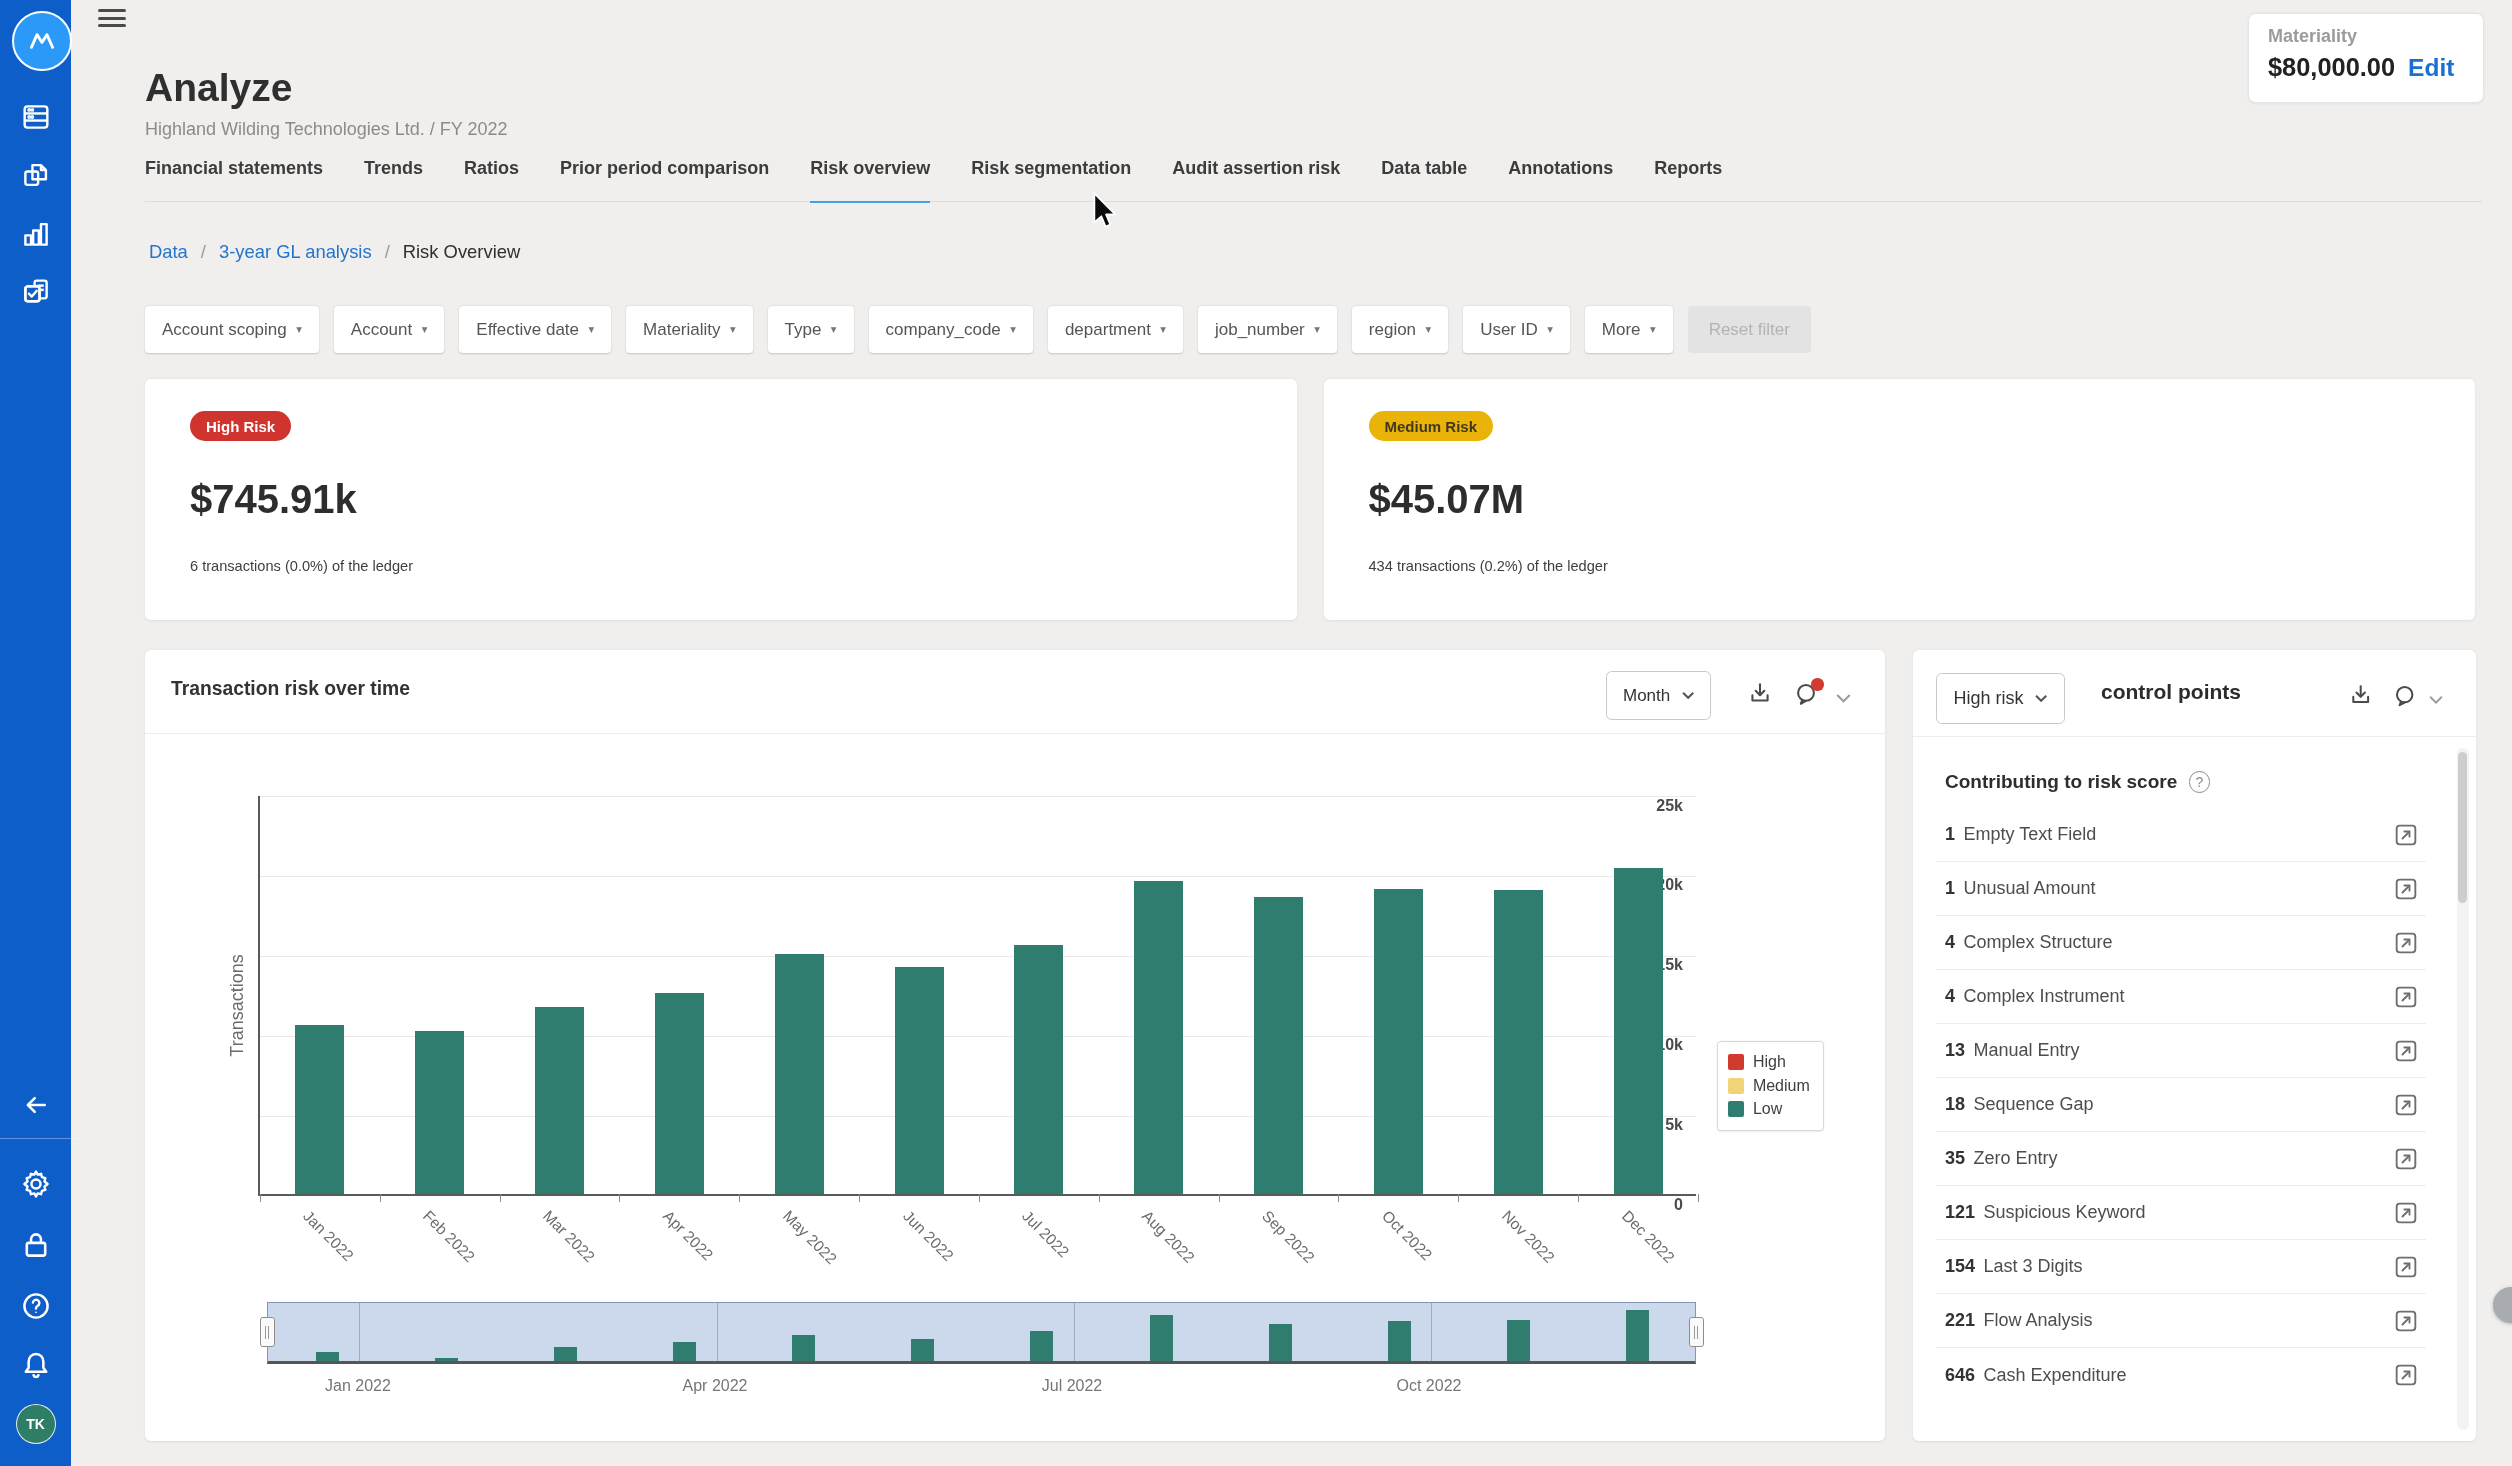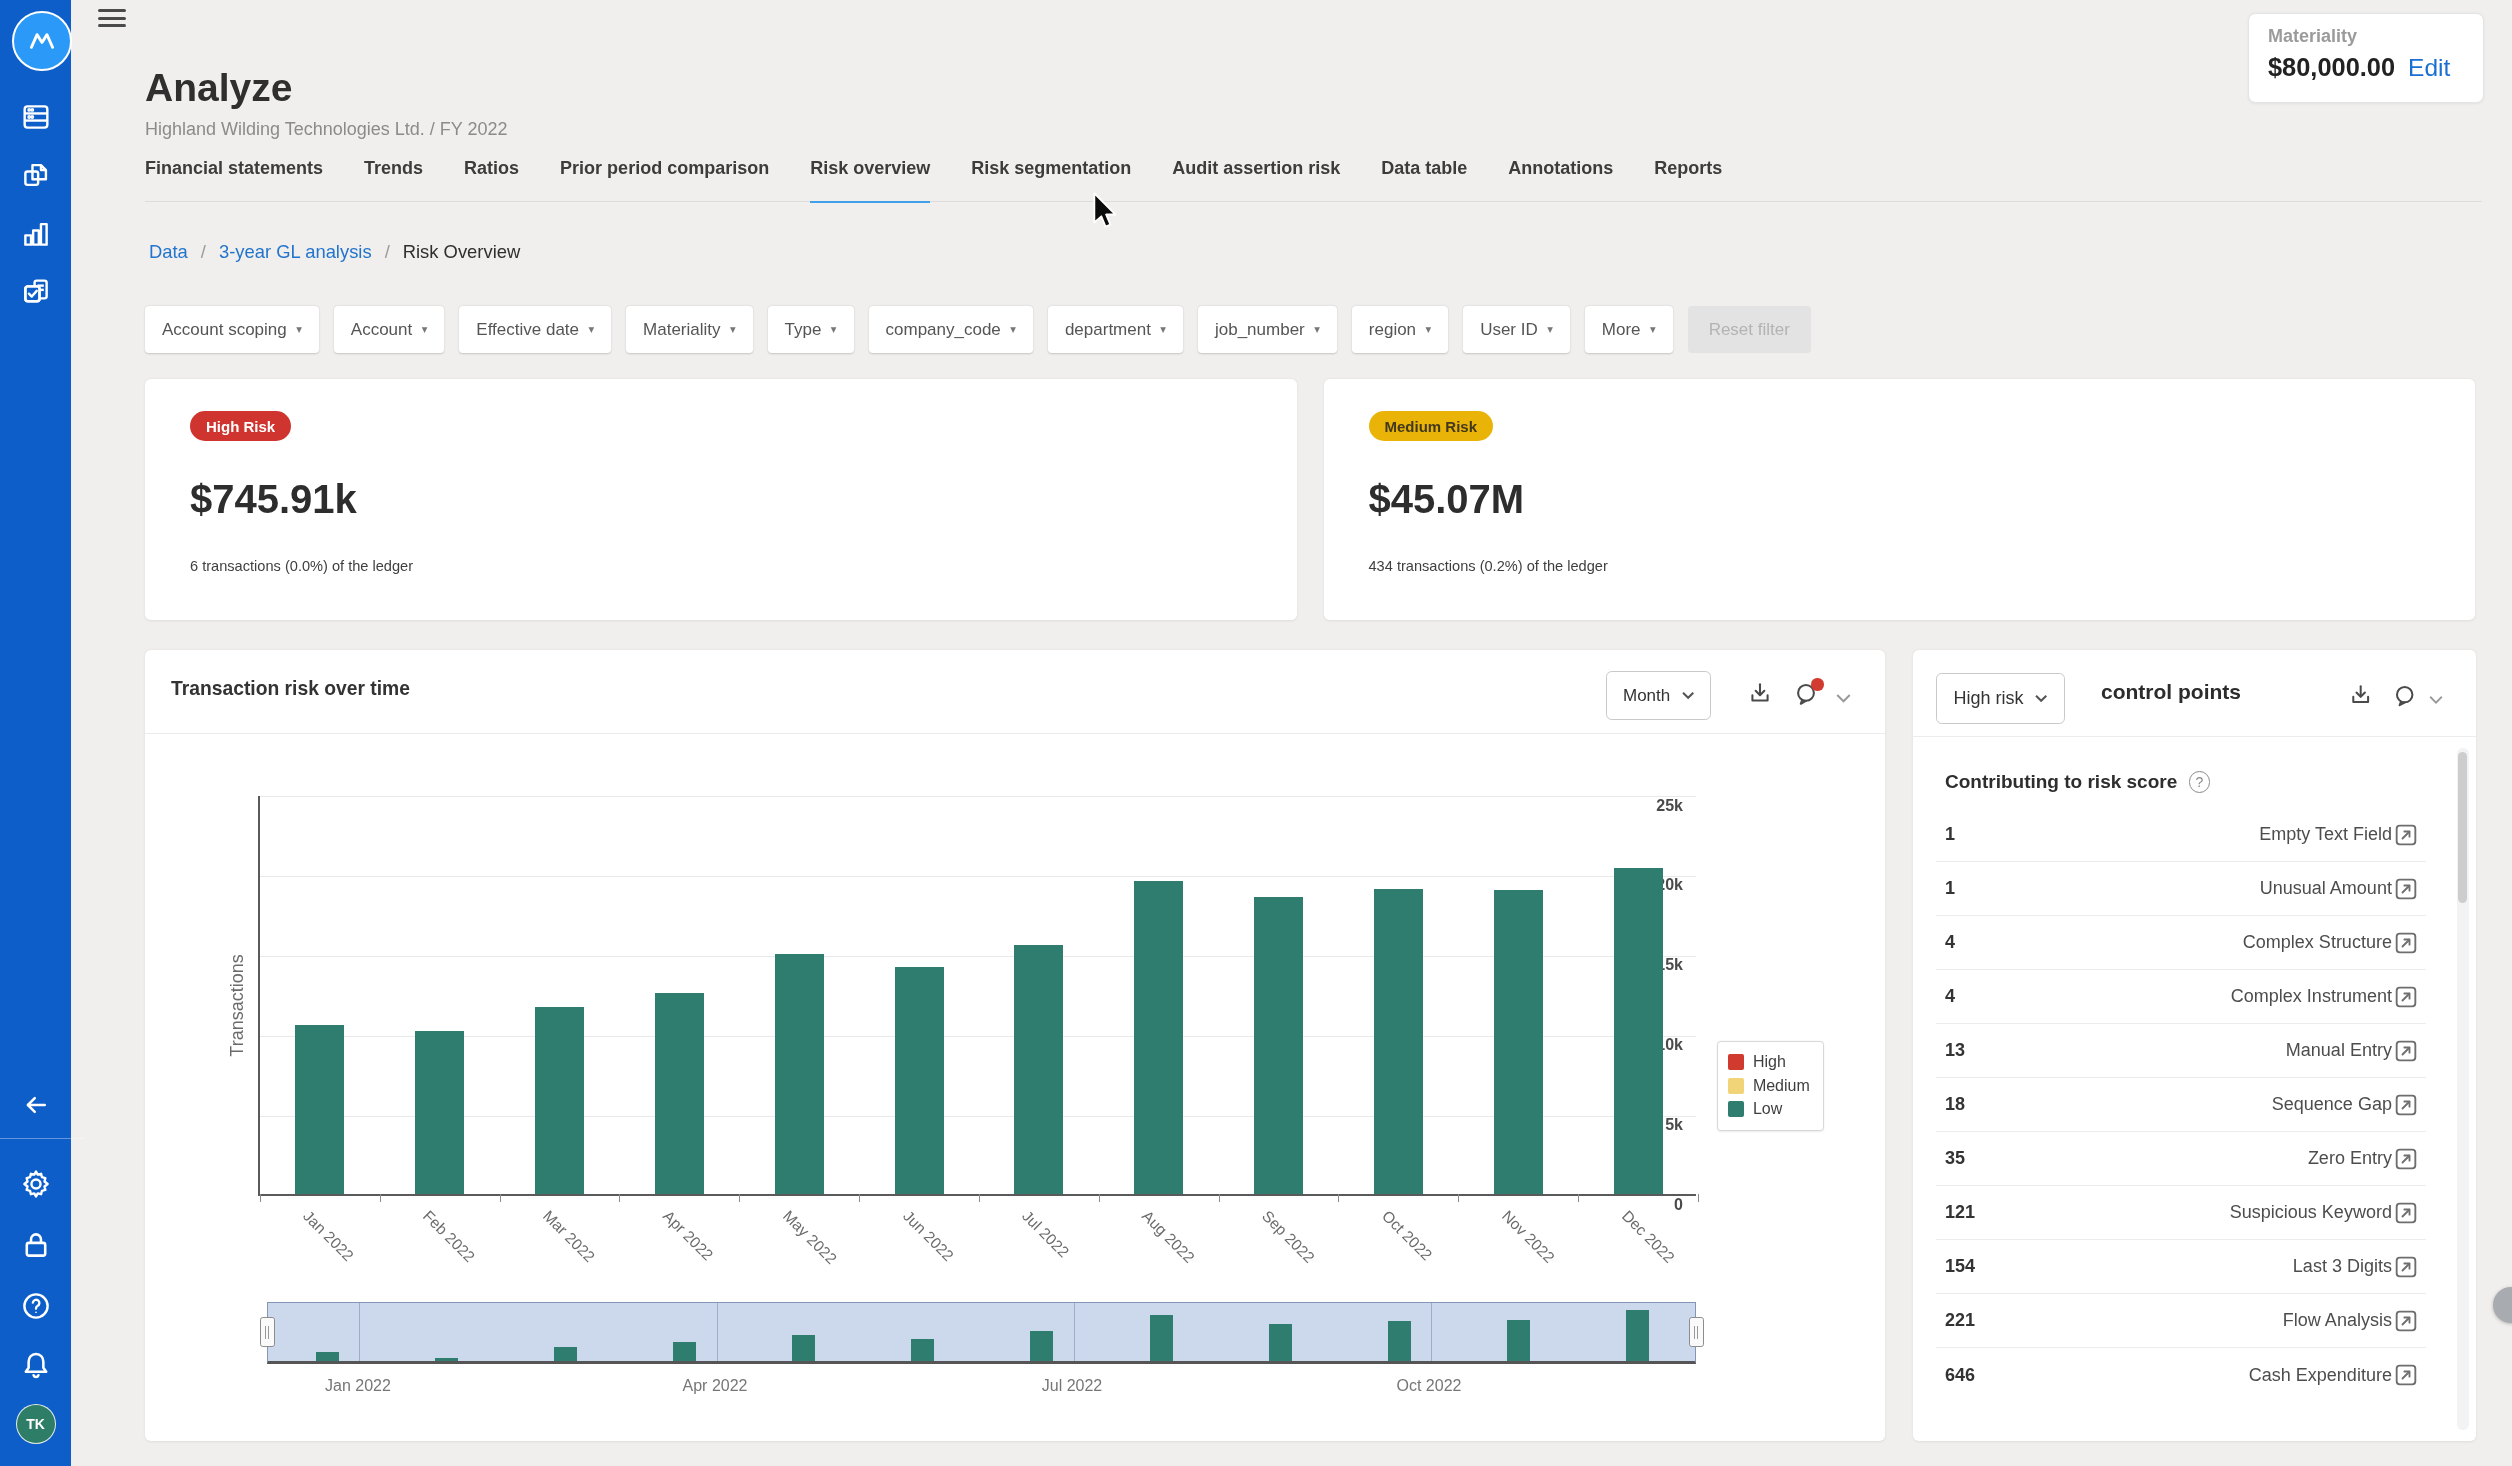--- a/index.html
+++ b/index.html
@@ -22,21 +22,21 @@
 
   
   .page-title { position:absolute; left:145px; top:66px; font-size:39px; font-weight:700; color:#2f2f2f; }
   .page-subtitle { position:absolute; left:145px; top:119px; font-size:18px; color:#8b8b8b; }
 
   .materiality-card { position:absolute; left:2248px; top:13px; width:236px; height:90px; background:#fff;
                       border:0.9px solid #e4e4e4; border-radius:7.5px; box-shadow:0 0.9px 2.8px rgba(0,0,0,.06); padding:12.3px 19px; }
   .materiality-label { font-size:18px; font-weight:600; color:#9b9b9b; }
   .materiality-row { margin-top:5.7px; display:flex; gap:13px; align-items:baseline; }
   .materiality-value { font-size:25.4px; font-weight:700; color:#222; }
-  .materiality-edit { font-size:24.5px; font-weight:400; color:#1a6fd4; cursor:pointer; }
+  .materiality-edit { font-size:24.5px; font-weight:700; color:#1a6fd4; cursor:pointer; }
 
   
   .tabs { position:absolute; left:145px; top:158px; width:2337px; display:flex; gap:41px; border-bottom:1.9px solid #dcdcdc; }
   .tab { font-size:18px; font-weight:600; color:#3c3c3c; padding-bottom:21.7px; border-bottom:2.8px solid transparent;
          margin-bottom:-1.9px; cursor:pointer; white-space:nowrap; }
   .tab.active { border-bottom-color:#41a0e8; }
 
   
   .breadcrumb { position:absolute; left:149px; top:241px; font-size:18.4px; display:flex; align-items:center; }
   .breadcrumb a { color:#2374cd; text-decoration:none; cursor:pointer; }
@@ -109,21 +109,21 @@
               display:flex; align-items:center; gap:11.3px; cursor:pointer; }
   .cp-title { position:absolute; left:188px; top:30px; font-size:21px; font-weight:600; color:#2c2c2c; }
   .cp-section-title { position:absolute; left:32px; top:121px; font-size:19px; font-weight:700; color:#2e2e2e;
                       display:flex; align-items:center; gap:11.3px;text-align:right; }
   .help-circle { width:21.7px; height:21.7px; border:1.5px solid #8a8a8a; border-radius:50%; color:#8a8a8a;
                  font-size:14px; font-weight:400; display:flex; align-items:center; justify-content:center; cursor:pointer; }
   .cp-list { position:absolute; left:22.6px; top:158px; width:490px; }
   .cp-row { display:flex; align-items:center; height:54px; border-bottom:0.9px solid #ececec; padding:0 5.7px 0 9.4px; }
   .cp-row:last-child { border-bottom:none; }
   .cp-count { font-size:18px; font-weight:700; color:#333; }
-  .cp-label { font-size:18px; color:#4d4d4d; margin-left:8.5px; flex:1;text-align:right; }
+  .cp-label { font-size:18px; color:#4d4d4d; margin-left:8.5px; flex:1; }
   .cp-link { cursor:pointer; display:flex; }
   .cp-scroll-track { position:absolute; right:7.5px; top:98px; bottom:11.3px; width:11.3px; background:#f3f3f3; border-radius:5.7px; }
   .cp-scroll-thumb { position:absolute; left:0.9px; top:3.8px; width:9.4px; height:151px; background:#cdcdcd; border-radius:4.7px; cursor:pointer; }
 
   .float-btn { position:absolute; left:2493px; top:1287px; width:36px; height:36px; border-radius:50%;
                background:#a8abb0; box-shadow:0 0.9px 3.8px rgba(0,0,0,.25); }
 
   .cursor { position:absolute; left:1086px; top:191px; z-index:99; pointer-events:none; }
 </style>
 </head>

